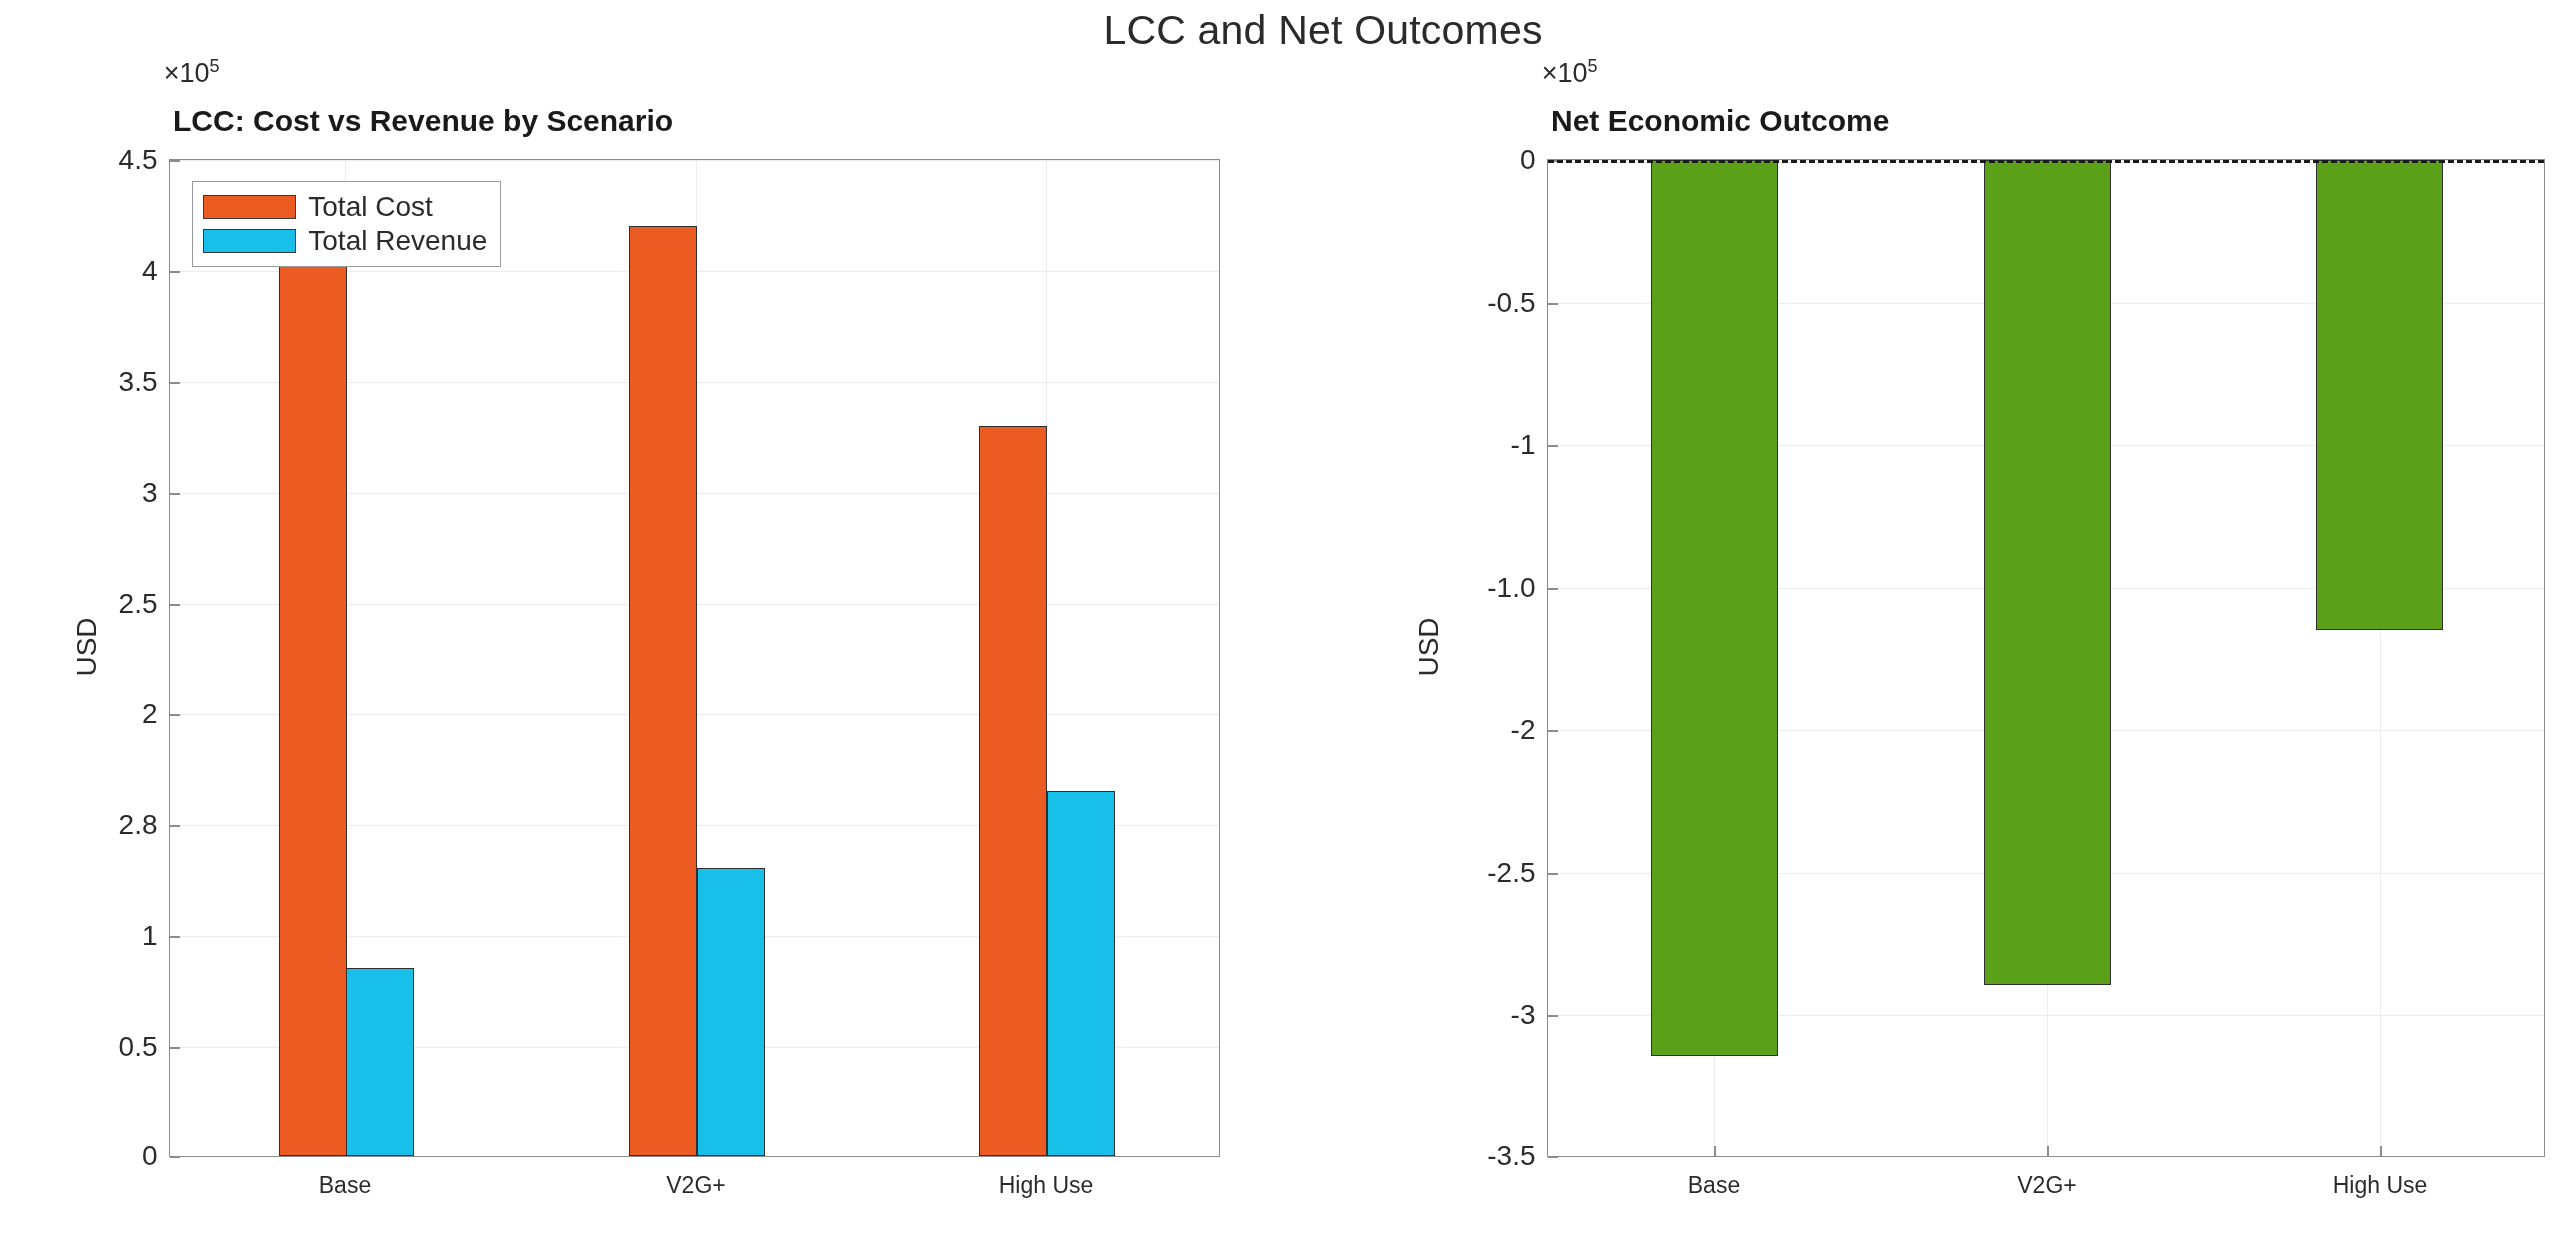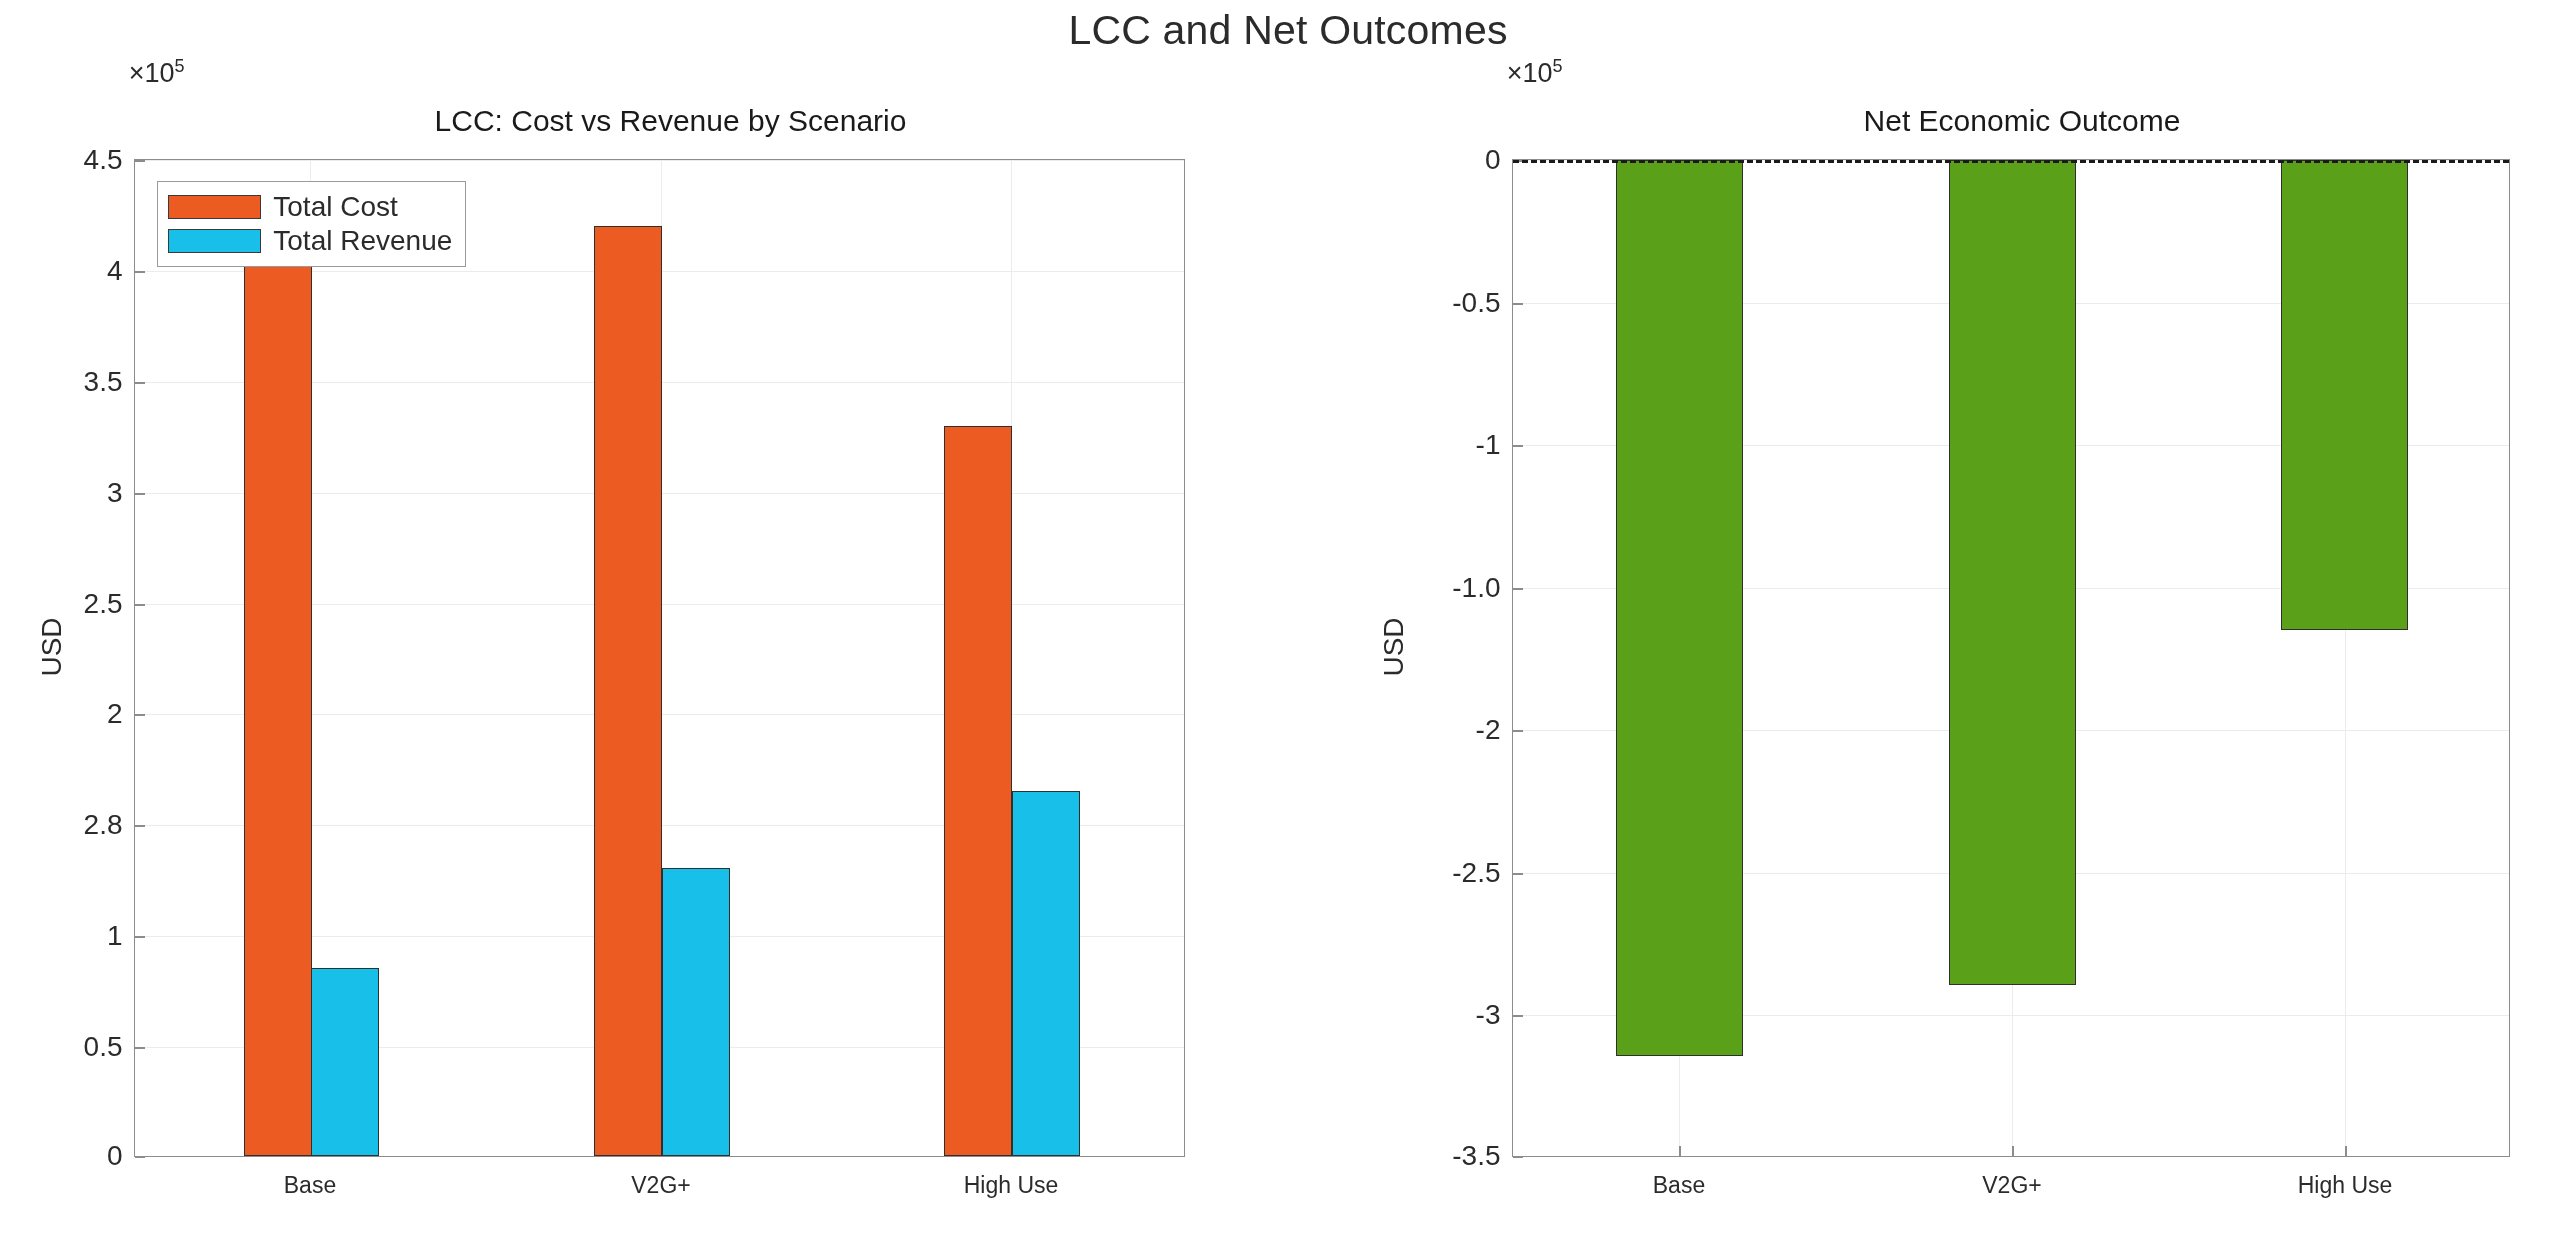--- a/index.html
+++ b/index.html
@@ -1,27 +1,27 @@
 <!DOCTYPE html>
 <html style="font-size:14.3px"><head>
 <meta charset="utf-8">
 <style>
   html,body{margin:0;padding:0;background:#ffffff;}
   body{width:2576px;height:1237px;font-family:"Liberation Sans",sans-serif;color:#262626;overflow:hidden;}
-  .figure{position:relative;width:2124px;height:1237px;background:#fff;}
+  .figure{position:relative;width:2124px;height:1237px;background:#fff;margin-left:35px;}
 
   .suptitle{
     position:absolute;top:7.1px;left:0;width:2576px;text-align:center;
     font-size:41px;font-weight:400;color:#2b2b2b;letter-spacing:0.2px;
   }
 
   .panel{position:absolute;}
   .panel-title{
-    position:absolute;left:11px;width:100%;text-align:center;
-    font-size:30px;font-weight:400;color:#1a1a1a;top:-55px;white-space:nowrap;
+    position:absolute;left:4px;width:100%;
+    font-size:30px;font-weight:700;color:#1a1a1a;top:-55px;white-space:nowrap;
   }
   .exp-label{
     position:absolute;font-size:27px;color:#2b2b2b;white-space:nowrap;
   }
   .exp-label sup{font-size:18px;vertical-align:super;}
 
   .plotbox{
     position:absolute;border:1.8px solid #8c8c8c;background:transparent;box-sizing:border-box;
   }
   .gridline{position:absolute;left:0;width:100%;height:0.9px;background:#ececec;}

